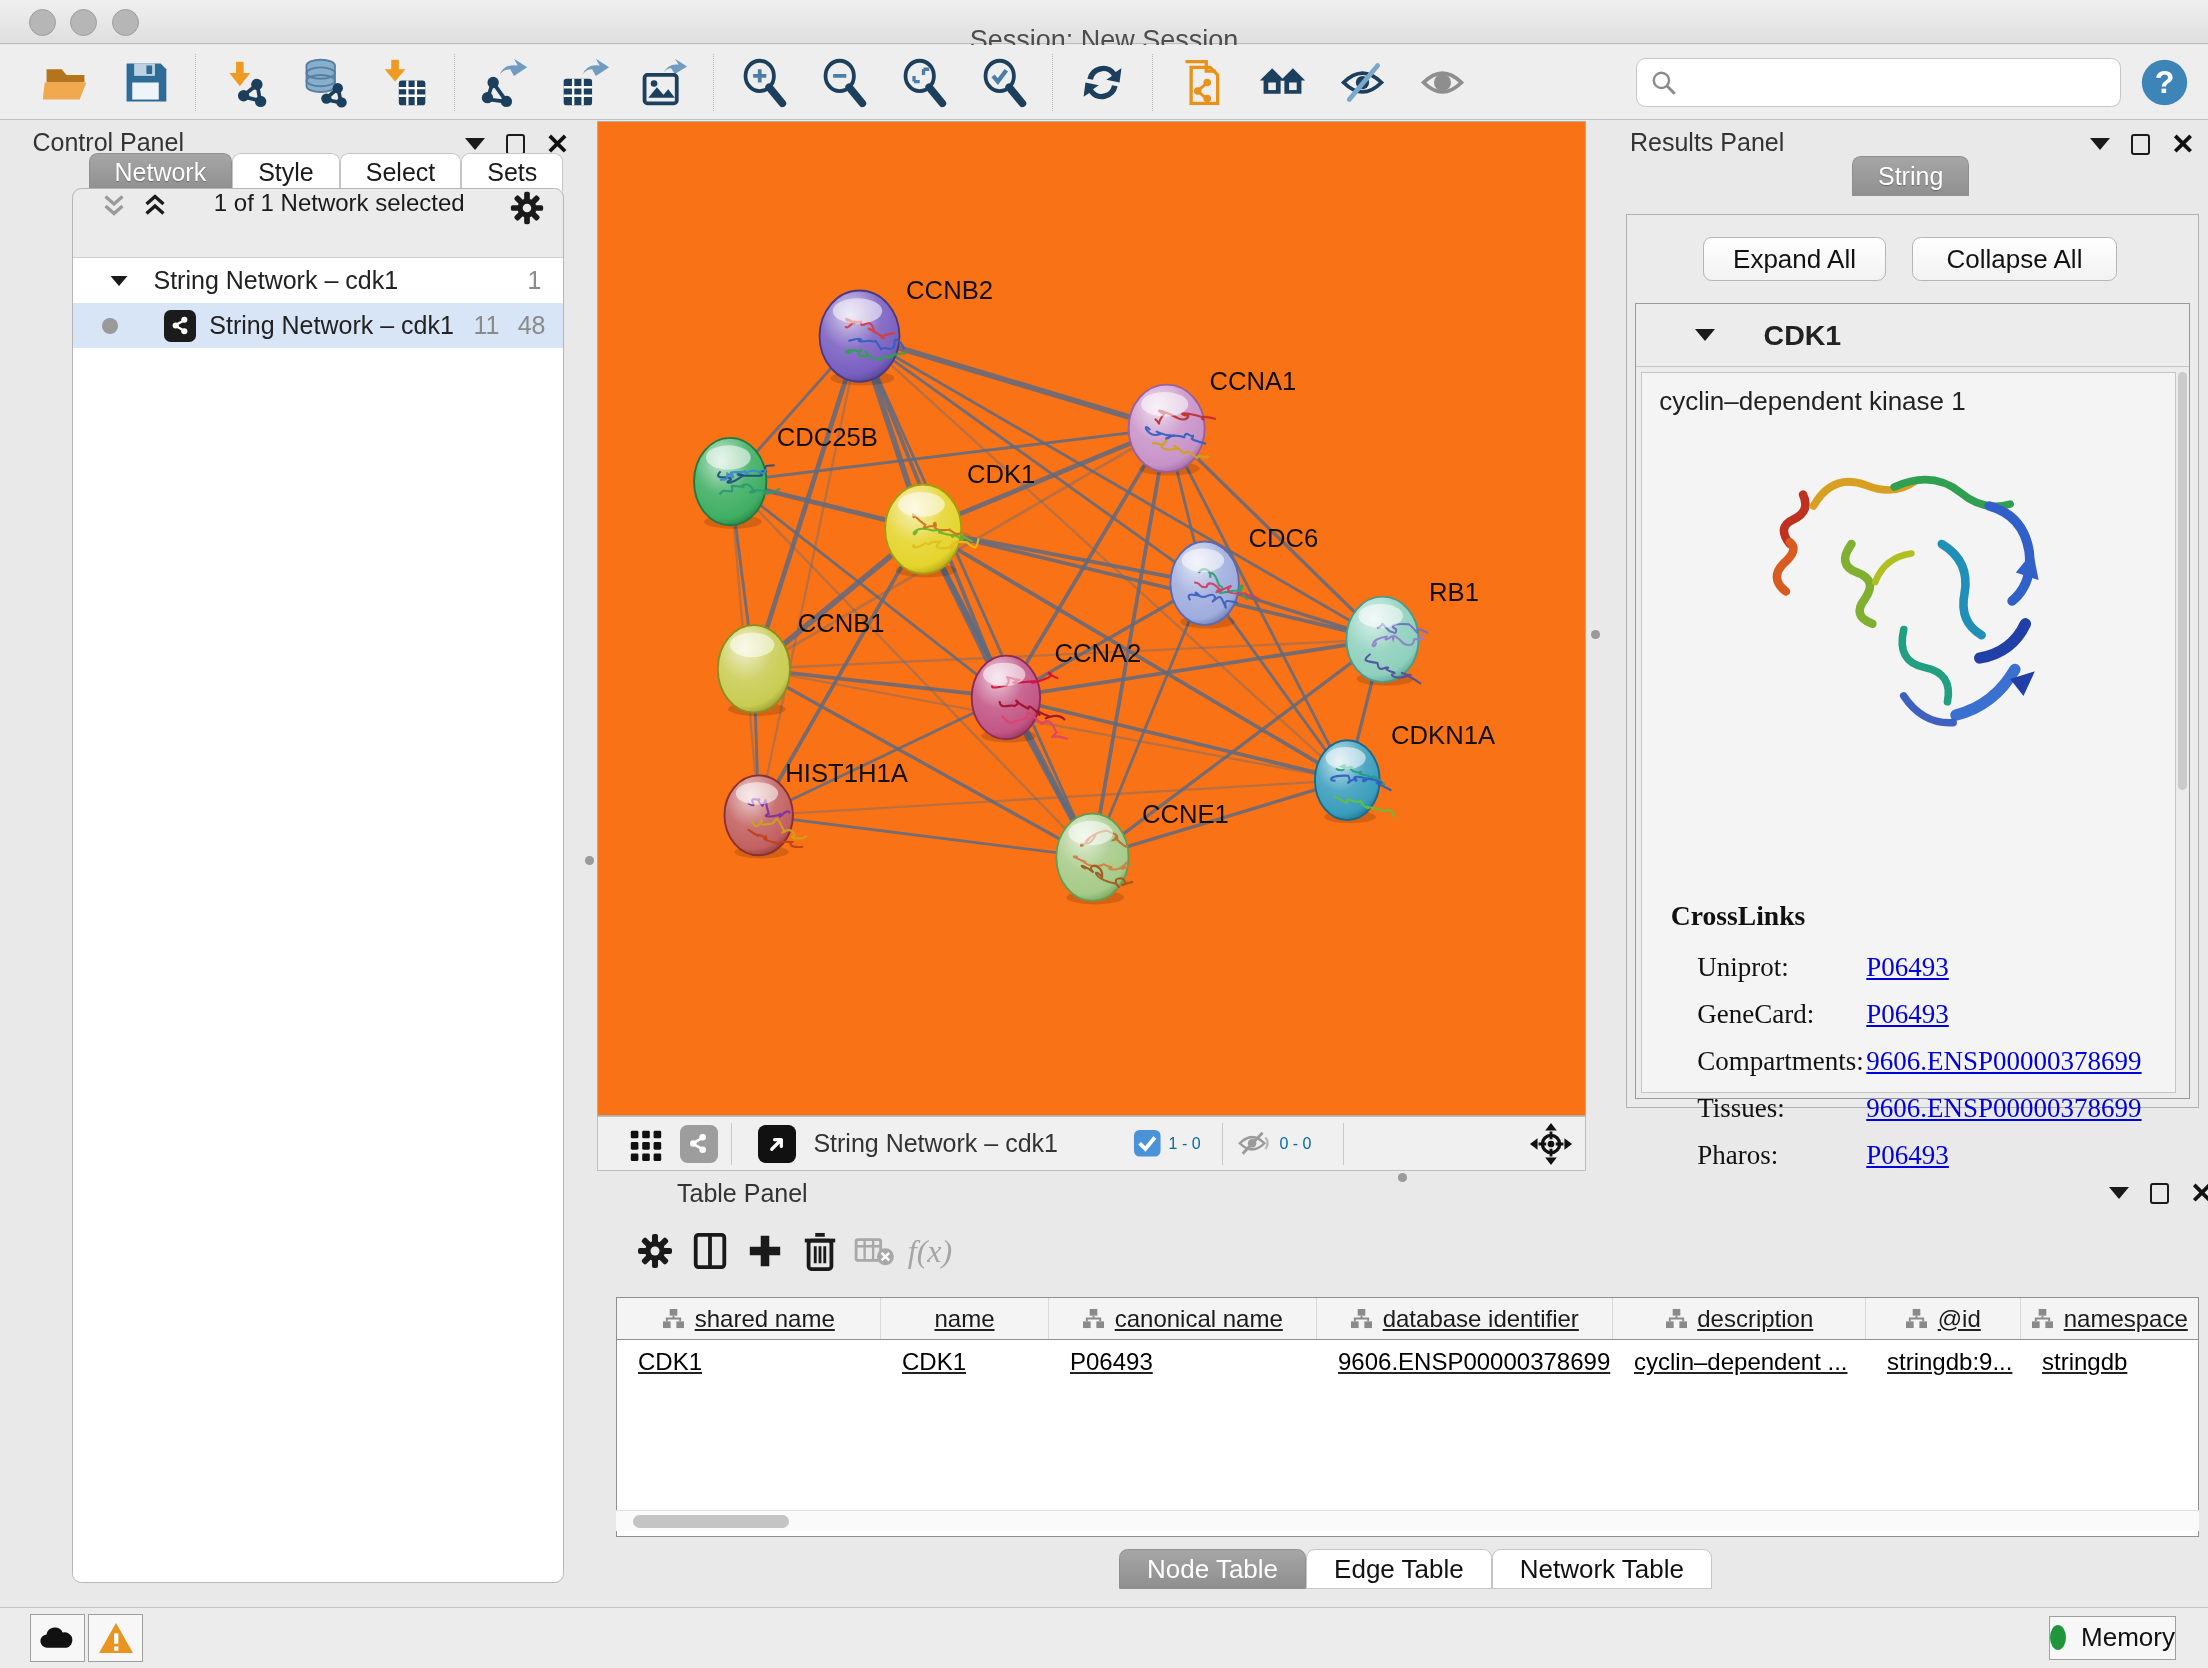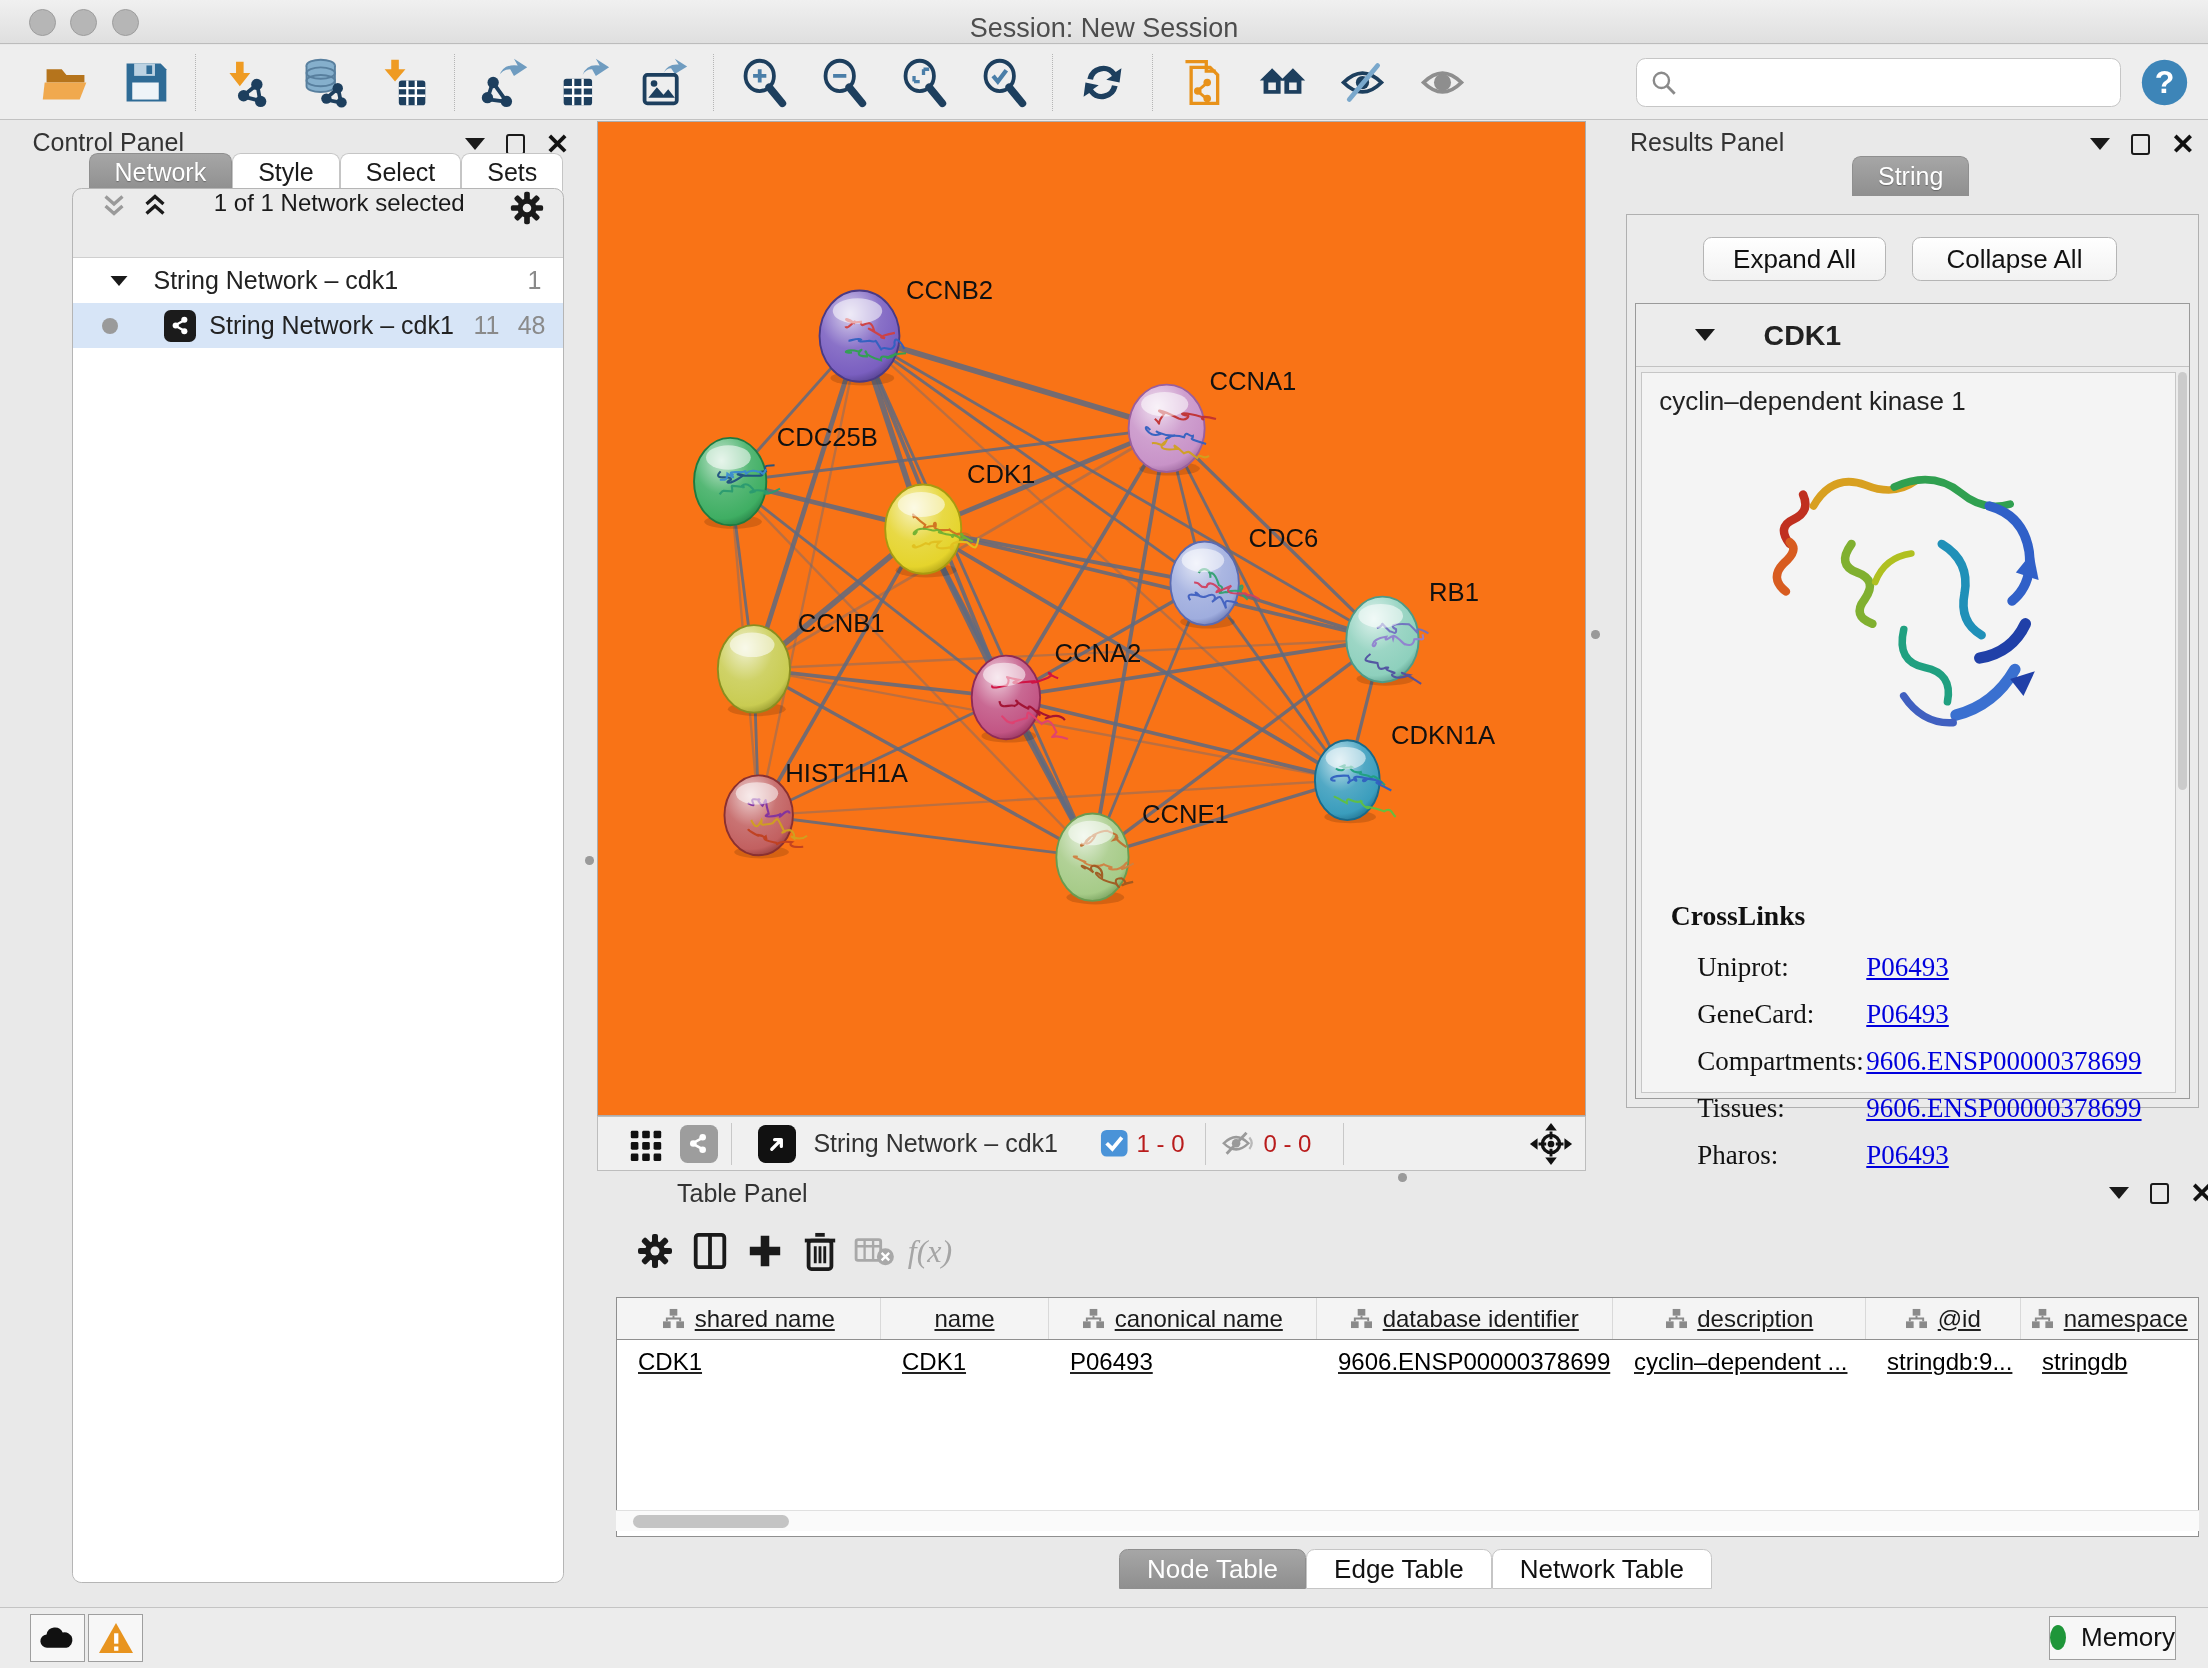--- a/index.html
+++ b/index.html
@@ -5,21 +5,21 @@
   * { margin:0; padding:0; box-sizing:border-box; }
   html,body { width:2208px; height:1668px; overflow:hidden; }
   body { font-family:"Liberation Sans", sans-serif; background:#e9e9e9; color:#222; }
   #app { position:absolute; width:2208px; height:1668px; background:#e9e9e9; }
 
   
   .titlebar { position:absolute; left:0; top:0; width:2208px; height:44px;
     background:linear-gradient(#f0f0f0,#dfdfdf); border-bottom:1px solid #bcbcbc; }
   .traffic { position:absolute; top:8.6px; width:27px; height:27px; border-radius:50%;
     background:#b6b6b6; border:1px solid #9d9d9d; }
-  .title-text { position:absolute; width:100%; text-align:center; top:13px;
+  .title-text { position:absolute; width:100%; text-align:center; top:25px;
     font-size:27px; color:#4d4d4d; }
 
   
   .toolbar { position:absolute; left:0; top:45px; width:2208px; height:75px;
     background:#eeeeee; border-bottom:1px solid #c2c2c2; display:flex; align-items:center; }
   .tb-icon { width:55px; height:55px; margin:0 12.4px; display:flex; align-items:center; justify-content:center; }
   .tb-sep { width:0; height:57px; border-left:1.9px dotted #b5b5b5; margin:0 9.5px; }
   .searchbox { position:absolute; left:1636px; top:13.3px; width:485px; height:49px;
     background:#fff; border:1px solid #c6c6c6; border-radius:9.5px; display:flex; align-items:center; }
   .searchbox svg { margin-left:13.3px; }
@@ -51,21 +51,21 @@
   .row-count { position:absolute; color:#8a8a8a; font-size:25px; }
   .share-badge { width:32px; height:32px; border-radius:6.7px; background:#1b1b1b; display:flex; align-items:center; justify-content:center; }
 
   
   .canvas { position:absolute; left:597px; top:121px; width:989px; height:995px;
     background:#f97316; border:1px solid #adadad; }
   .net-statusbar { position:absolute; left:597px; top:1116px; width:989px; height:55px;
     background:#f0f0f0; border:1px solid #bdbdbd; display:flex; align-items:center; }
   .ns-sep { width:0; height:42px; border-left:1px solid #c8c8c8; margin:0 13.3px; }
   .ns-text { font-size:25px; color:#333; margin-left:17px; }
-  .ns-count { font-size:24px; color:#b91c1c; margin:0 7.6px; }
+  .ns-count { font-size:16px; color:#0369a1; margin:0 7.6px; }
   .black-badge { width:38px; height:38px; border-radius:7.6px; background:#111; display:flex; align-items:center; justify-content:center; }
   .gray-badge  { width:38px; height:38px; border-radius:7.6px; background:#9d9d9d; display:flex; align-items:center; justify-content:center; }
 
   
   .results-panel { position:absolute; left:1607px; top:126px; width:601px; height:1046px; }
   .rp-outer { position:absolute; left:19px; top:88px; width:573px; height:894px;
     background:#ebebeb; border:1px solid #b0b0b0; }
   .btn { background:linear-gradient(#ffffff,#f2f2f2); border:1px solid #b5b5b5; border-radius:8.6px;
     font-size:26px; color:#111; display:flex; align-items:center; justify-content:center; }
   .rp-section { position:absolute; left:7.6px; top:88px; right:7.6px; bottom:7.6px; border:1px solid #9a9a9a; background:#ececec; }

